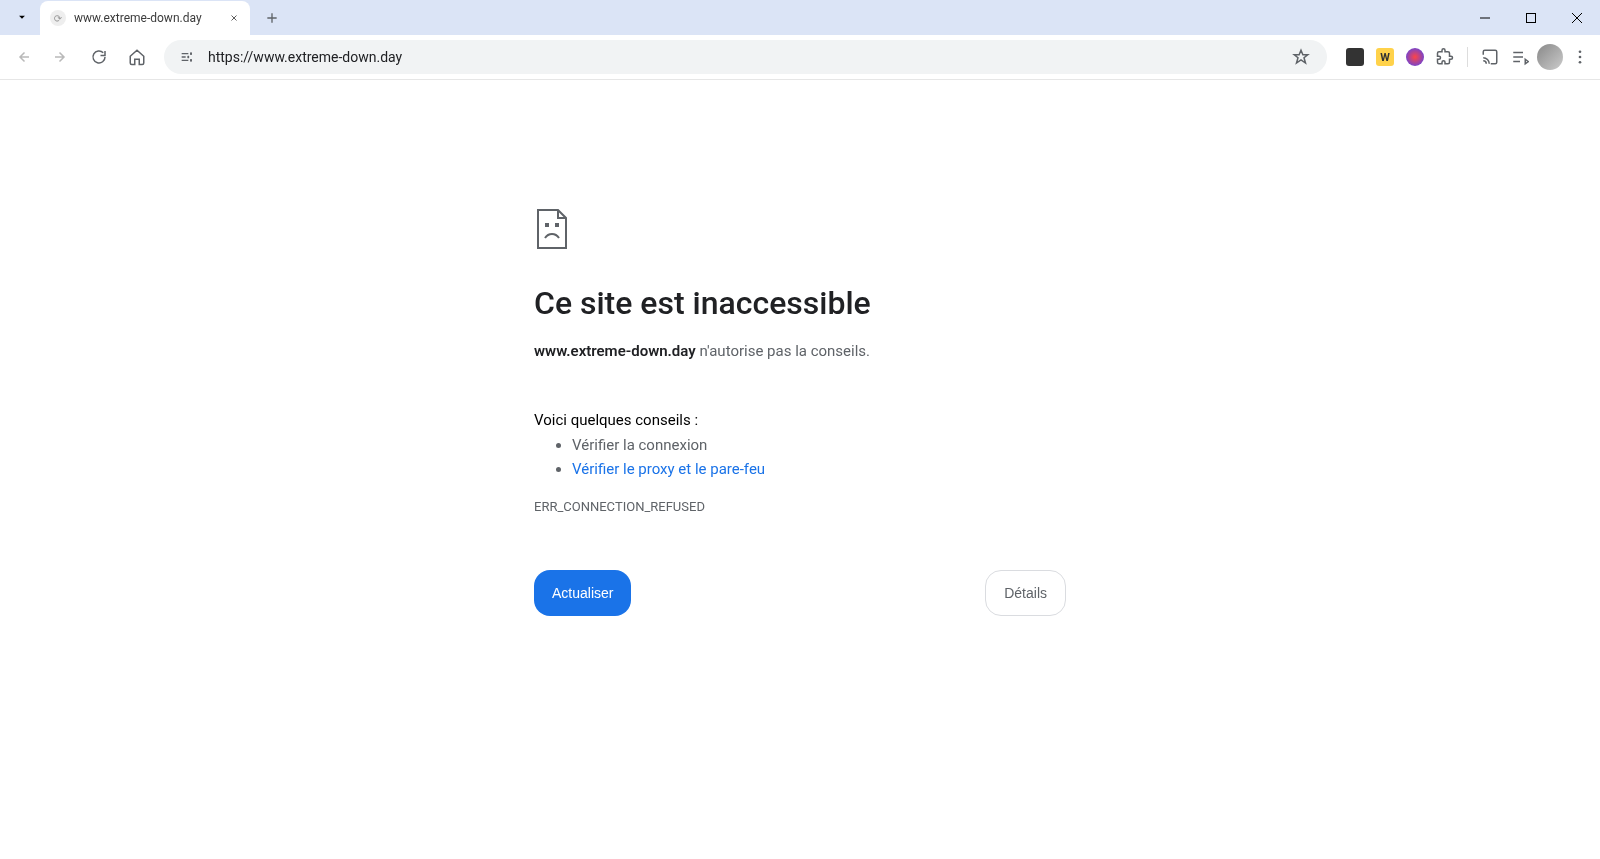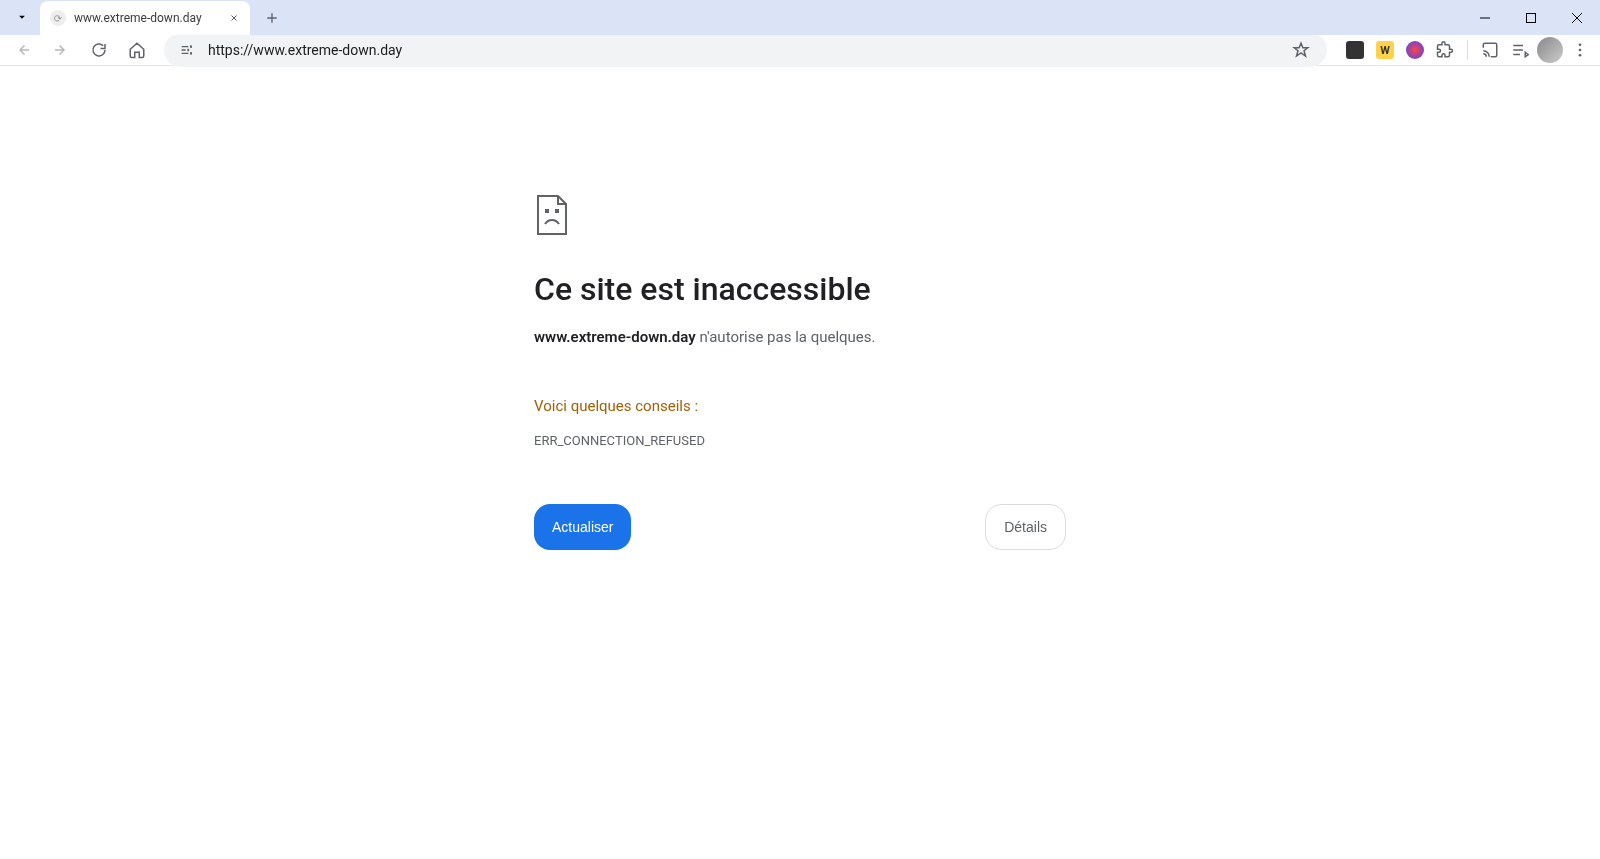--- a/index.html
+++ b/index.html
@@ -59,21 +59,21 @@
       display:flex;align-items:center;justify-content:center; border-radius:50%;
       cursor:pointer;
     }
     .window-controls {
       position: absolute; right: 0; top: 0; height: 35px; display:flex;
     }
     .win-btn { width: 46px; display:flex;align-items:center;justify-content:center; cursor:pointer; }
     .win-btn svg{width:12px;height:12px;}
 
     .toolbar {
-      height: 31px;
+      height: 45px;
       background: #fff;
       display:flex; align-items:center;
       padding: 0 6px;
       gap: 4px;
       border-bottom: 1px solid #e6e6e6;
     }
     .icon-btn {
       width: 34px; height: 34px; border-radius: 50%;
       display:flex;align-items:center;justify-content:center;
       cursor:pointer; color:#5f6368;
@@ -103,21 +103,21 @@
     }
     .error-block{
       width: 532px;
       color:#202124;
     }
     .broken-icon{ margin-bottom: 30px; }
     .broken-icon svg{ width:36px; height:42px; color:#5f6368; }
     h1{ font-size: 32px; font-weight: 500; margin-bottom: 18px; color:#202124;}
     .msg{ font-size: 15px; color:#5f6368; margin-bottom: 22px; line-height:1.5;}
     .msg b{ color:#202124; font-weight:600;}
-    .tips{ font-size:15px; color:#a16207; margin-bottom:4px;margin-top:48px;}
+    .tips{ font-size:15px; color:#000000; margin-bottom:4px;margin-top:48px;}
     .tips-list{ font-size:15px; color:#5f6368; padding-left: 38px; line-height:1.6;}
     .tips-list li{ list-style: disc; }
     .tips-list a{ color:#1a73e8; text-decoration:none; }
     .err-code{ font-size:13px; color:#5f6368; margin-top:18px;}
     .btn-row{ display:flex; justify-content:space-between; margin-top: 56px;}
     .btn-primary{
       background:#1a73e8; color:#fff; border:none; border-radius:16px;
       padding: 15px 18px; font-size:14px; cursor:pointer;
     }
     .btn-secondary{
@@ -250,22 +250,26 @@
     <div class="broken-icon">
       <svg viewBox="0 0 36 42">
           <path fill="none" stroke="#5f6368" stroke-width="2" d="M4 2h20l8 8v30H4z M24 2v8h8"></path>
           <rect x="11" y="15" width="4" height="4" fill="#5f6368"></rect>
           <rect x="21" y="15" width="4" height="4" fill="#5f6368"></rect>
           <path fill="none" stroke="#5f6368" stroke-width="2" d="M11 30c2-3 5-4 7-4s5 1 7 4"></path>
         </svg>
     </div>
     <h1>Ce site est inaccessible</h1>
     <p class="msg">
-      <b>www.extreme-down.day</b><span> n'autorise pas la quelques.</span>
+      <b>www.extreme-down.day</b><span> n'autorise pas la conseils.</span>
     </p>
     <p class="tips">Voici quelques conseils :</p>
+    <ul class="tips-list">
+      <li>Vérifier la connexion</li>
+      <li><a href="#">Vérifier le proxy et le pare-feu</a></li>
+    </ul>
     <p class="err-code">ERR_CONNECTION_REFUSED</p>
     <div class="btn-row">
       <button class="btn-primary">Actualiser</button>
       <button class="btn-secondary">Détails</button>
     </div>
   </div>
 </div>
 
 </body></html>

